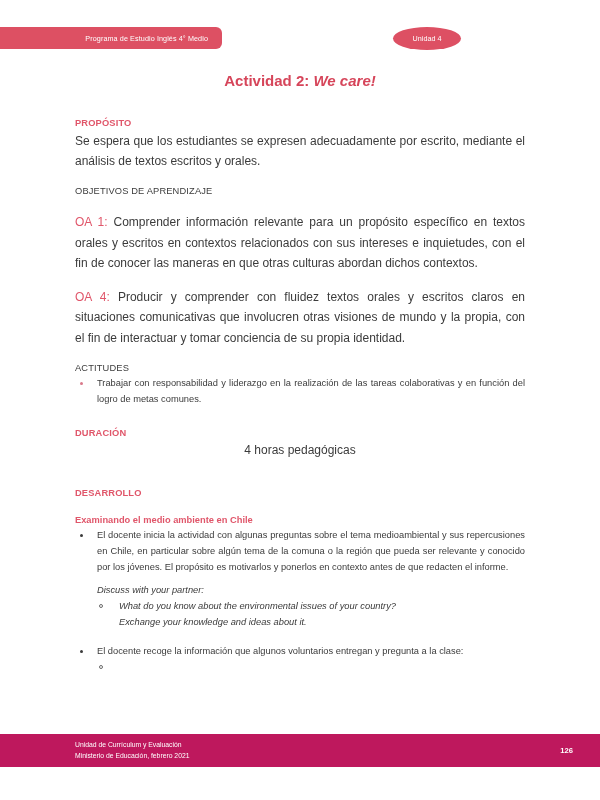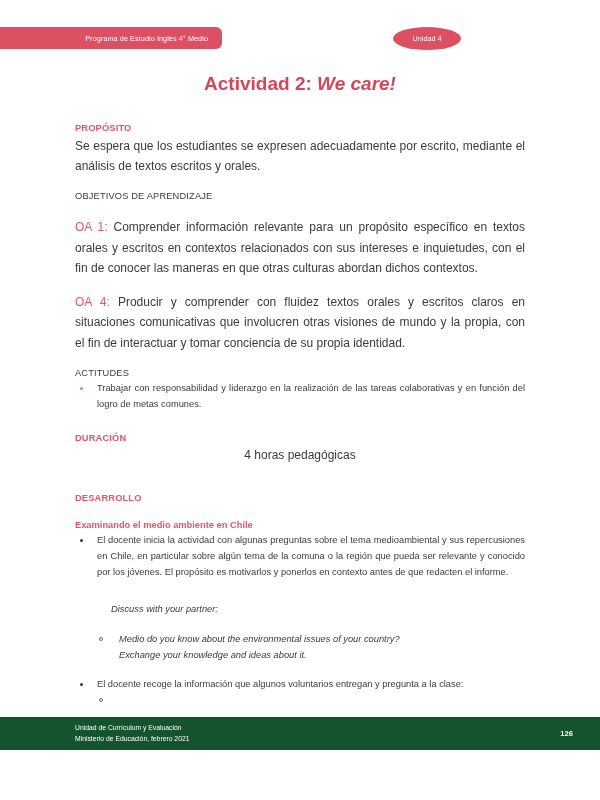--- a/index.html
+++ b/index.html
@@ -67,21 +67,21 @@
   .page-body {
     position: absolute;
     left: 75px;
     top: 0;
     width: 450px;
   }
 
   .doc-title {
     text-align: center;
     color: #d6455a;
-    font-size: 19px;
+    font-size: 15px;
     font-weight: bold;
     margin-top: 72px;
     margin-bottom: 0;
     line-height: 1.25;
   }
   .doc-title .title-italic {
     font-style: italic;
   }
 
   .section-heading {
@@ -172,39 +172,39 @@
     height: 4px;
     border-radius: 50%;
     border: 0.8px solid #6b6b6b;
     box-sizing: border-box;
     background: transparent;
   }
   .italic-line {
     font-style: italic;
     font-size: 9.3px;
     line-height: 1.72;
-    margin: 14px;
+    margin: 0;
     color: #3b3b3b;
   }
 
   .indent-1 { margin-left: 22px; }
 
   .spacer-sm { height: 7px; }
   .spacer-md { height: 13px; }
   .spacer-lg { height: 19px; }
   .spacer-xl { height: 26px; }
 
   
   .footer-bar {
     position: absolute;
     left: 0;
-    bottom: 50px;
+    bottom: 33px;
     width: 600px;
     height: 33px;
-    background: #14532d;
+    background: #be185d;
     display: flex;
     align-items: center;
     justify-content: space-between;
     box-sizing: border-box;
     padding: 0 27px 0 75px;
   }
   .footer-text {
     color: #ffffff;
     font-size: 6.8px;
     line-height: 1.55;
@@ -280,21 +280,21 @@
     </li>
   </ul>
 
   <div class="spacer-sm"></div>
 
   <div class="indent-1">
     <p class="italic-line">Discuss with your partner:</p>
     <ul class="sub-bullets">
       <li>
         <span class="bullet-circle"></span>
-        <span>Medio do you know about the environmental issues of your country?</span>
+        <span>What do you know about the environmental issues of your country?</span>
         <br>
         <span>Exchange your knowledge and ideas about it.</span>
       </li>
     </ul>
   </div>
 
   <div class="spacer-md"></div>
 
   <ul class="bullets">
     <li>

